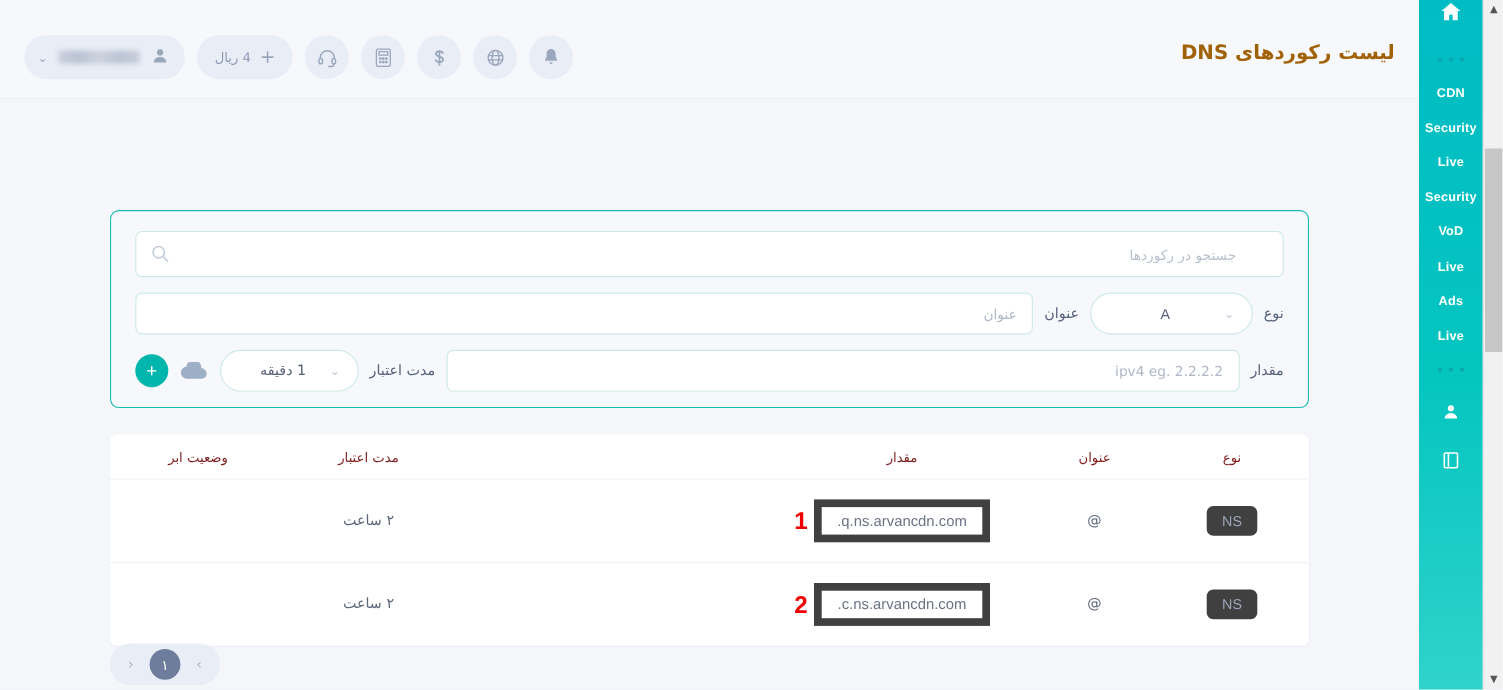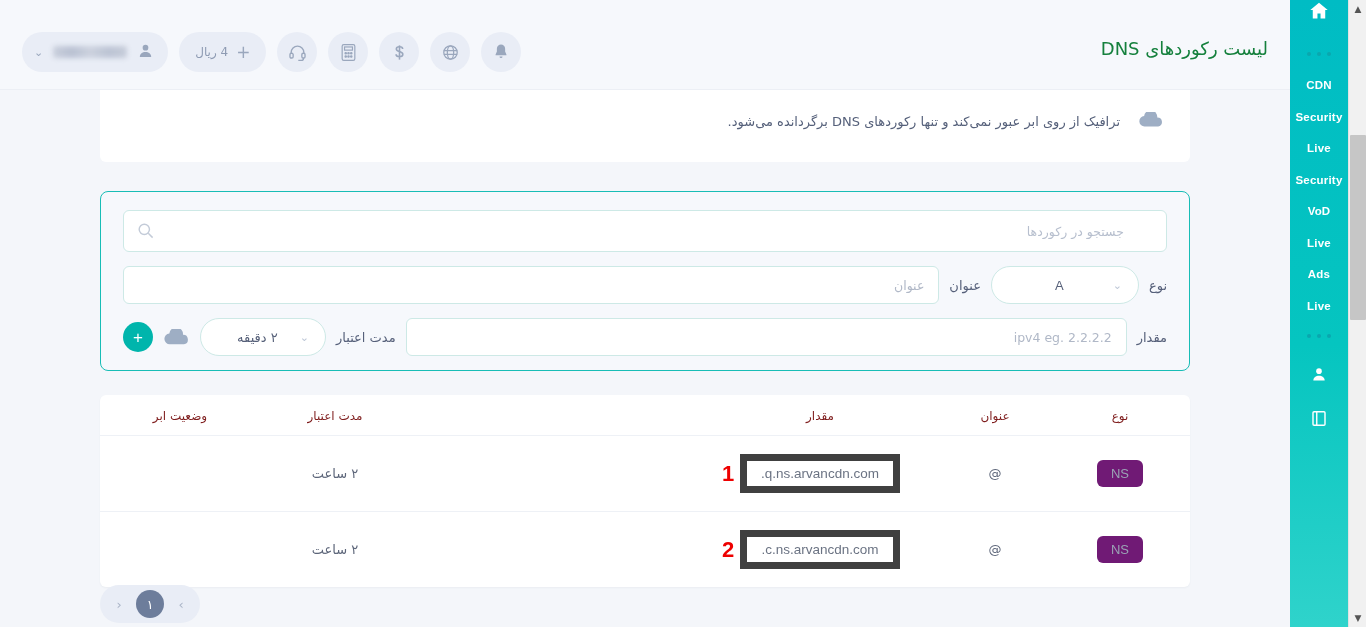--- a/index.html
+++ b/index.html
@@ -49,21 +49,21 @@
     width: 16px; height: 185px; background: #c6c6c6; border-radius: 1px;
   }
 
   
   #header {
     position: absolute; top: 0; left: 0; width: 1290px; height: 90px;
     background: #f6f8fc; border-bottom: 1px solid #eceff5;
   }
   #page-title {
     position: absolute; right: 22px; top: 38px;
-    font-size: 18px; color: #15803d; font-weight: normal;
+    font-size: 18px; color: #a16207; font-weight: bold;
   }
   #header-actions {
     position: absolute; left: 22px; top: 32px;
     display: flex; flex-direction: row-reverse; align-items: center; gap: 11px;
   }
   .pill-icon {
     width: 40px; height: 40px; border-radius: 50%;
     background: #e9edf6; display: flex; align-items: center; justify-content: center;
     cursor: pointer; color: #9aa7bd;
   }
@@ -157,21 +157,21 @@
   table { width: 100%; border-collapse: collapse; }
   thead th {
     font-size: 12px; font-weight: normal; color: #7f1d1d;
     padding: 14px 0 12px; text-align: center;
   }
   tbody td {
     padding: 18px 0; text-align: center; font-size: 13px; color: #5c6579;
     border-top: 1px solid #eef1f6;
   }
   .ns-badge {
-    display: inline-block; background: #701a75; color: #9aa3b5;
+    display: inline-block; background: #404040; color: #9aa3b5;
     border-radius: 6px; padding: 6px 14px; font-size: 13px;
     font-family: "Liberation Sans", sans-serif;
   }
   .col-type   { width: 140px; }
   .col-title  { width: 110px; }
   .col-value  { width: 240px; }
   .col-filler { }
   .col-ttl    { width: 150px; }
   .col-cloud  { width: 160px; }
   .value-cell { position: relative; }
@@ -268,37 +268,20 @@
         <path d="M12 2a5.5 5.5 0 00-5.5 5.5v3.9L4.8 15.2a.8.8 0 00.72 1.15h12.96a.8.8 0 00.72-1.15L17.5 11.4V7.5A5.5 5.5 0 0012 2z"></path>
         <path d="M10 18.1a2 2 0 004 0z"></path>
       </svg>
     </div>
 
   </div>
 </div>
 
 <div id="main">
 
-  <div id="notice-card">
-    <div class="clip-top">
-      <div class="notice-row" style="height:44px;margin-top:-22px;">
-
-        <span class="txt" style="filter:blur(1px);opacity:.8;"></span>
-      </div>
-    </div>
-
-    <div class="notice-row" style="position:absolute;top:27px;left:0;right:0;">
-      <span>
-        <svg class="cloud-grey" viewBox="0 0 40 24" fill="#9eaec4">
-          <path d="M31 22H10a8 8 0 01-.6-15.97A10 10 0 0129.6 8.1 7 7 0 0131 22z"></path>
-        </svg>
-      </span>
-      <span class="txt">ترافیک از روی ابر عبور نمی‌کند و تنها رکوردهای DNS برگردانده می‌شود.</span>
-    </div>
-  </div>
 
   <div id="form-box">
 
     <div class="search-wrap">
       <input id="search-input" type="text" value="" placeholder="جستجو در رکوردها" style="">
       <span class="search-icon-box">
         <svg width="19" height="19" viewBox="0 0 24 24" fill="none" stroke="#c3cbd8" stroke-width="1.8">
           <circle cx="10.5" cy="10.5" r="6.5"></circle>
             <path d="M15.5 15.5L21 21"></path>
         </svg>
@@ -314,21 +297,21 @@
       <span class="f-label">عنوان</span>
       <input class="f-input" style="flex: 1 1 0%;" type="text" value="" placeholder="عنوان">
     </div>
 
     <div class="field-row">
       <span class="f-label">مقدار</span>
       <input class="f-input" style="flex: 1 1 0%;" type="text" value="" placeholder="ipv4 eg. 2.2.2.2">
       <span class="f-label">مدت اعتبار</span>
       <div class="f-select" style="width:126px;">
         <span class="sel-chev">⌄</span>
-        <span style="flex:1;text-align:center;">۲ دقیقه</span>
+        <span style="flex:1;text-align:center;">1 دقیقه</span>
       </div>
       <span style="display:flex;align-items:center;">
         <svg width="27" height="17" viewBox="0 0 40 24" fill="#9eaec4">
           <path d="M31 22H10a8 8 0 01-.6-15.97A10 10 0 0129.6 8.1 7 7 0 0131 22z"></path>
         </svg>
       </span>
       <button class="add-btn">+</button>
     </div>
 
   </div>

